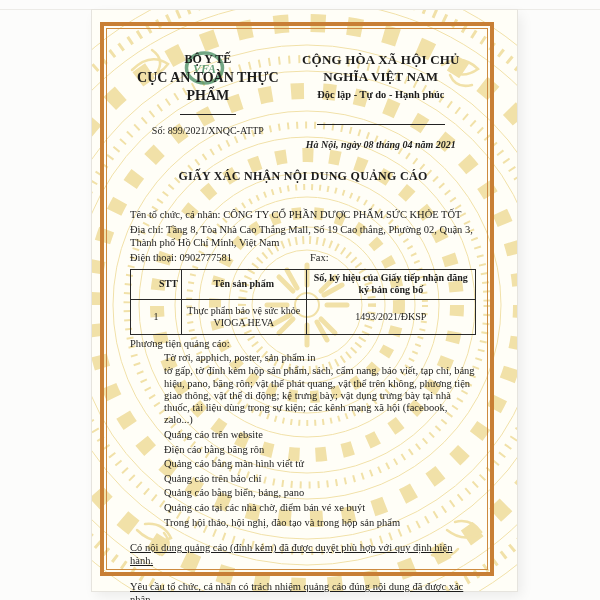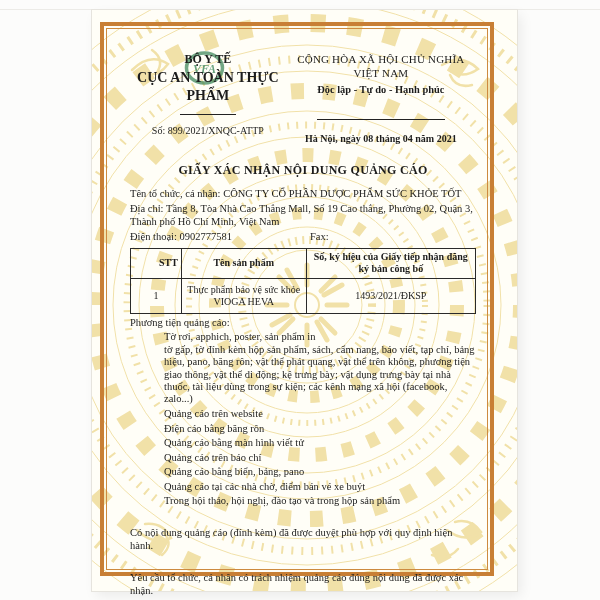--- a/index.html
+++ b/index.html
@@ -27,44 +27,44 @@
   }
   
   .hdr{display:flex;}
   .hdr-left{width:45%;text-align:center;position:relative;}
   .hdr-right{width:55%;text-align:center;}
   .ministry{font-weight:bold;font-size:12px;position:relative;z-index:1;}
   .dept{font-weight:bold;font-size:14px;margin-top:1px;position:relative;z-index:1;}
   .u-short{display:inline-block;width:56px;border-top:1.2px solid #222;margin-top:2px;}
   .doc-number{font-size:10px;margin-top:5px;position:relative;z-index:1;}
   .vfa-logo{position:absolute;left:50%;top:-4px;transform:translateX(-58%);z-index:0;opacity:.85;}
-  .national{font-weight:normal;font-size:11px;letter-spacing:.2px;text-align:center;}
+  .national{font-weight:bold;font-size:13px;letter-spacing:.2px;text-align:center;}
   .motto{font-weight:bold;font-size:10.4px;margin-top:2px;}
   .u-motto{display:inline-block;width:128px;border-top:1.2px solid #222;margin-top:1px;}
-  .dateline{font-weight:bold;font-size:10px;margin-top:9px;}
+  .dateline{font-style:italic;font-weight:bold;font-size:10px;margin-top:9px;}
   
   .title{text-align:center;font-weight:bold;font-size:12px;letter-spacing:.3px;margin-top:18px;}
-  .org{margin-top:8px;}
+  .org{margin-top:24px;}
   .org-line{margin-top:1px;}
   .phone-fax{display:flex;margin-top:1px;}
   .phone{width:52%;}
   
   table{border-collapse:collapse;width:100%;margin-top:4px;font-size:10px;}
   th,td{border:1px solid #2a2a2a;text-align:center;vertical-align:middle;padding:2px 3px;}
   th{font-weight:bold;line-height:1.25;}
   .col-stt{width:8%;padding-left:28px;}
   .col-name{width:39%;}
   .col-no{width:53%;}
   td{line-height:1.2;height:30px;}
   
   .media-label{margin-top:2px;}
   .media-intro{padding-left:34px;margin-top:2px;line-height:1.15;}
   .media-block{padding-left:34px;line-height:1.16;margin-top:1px;}
   .media-item{padding-left:34px;margin-top:3px;line-height:1.1;}
-  .closing{margin-top:20px;line-height:1.2;}
+  .closing{margin-top:14px;line-height:1.2;text-decoration:underline;}
   
   .sig-block{width:216px;margin-left:122px;margin-top:11px;text-align:center;position:relative;}
   .sig-title{font-weight:bold;font-size:10.5px;line-height:1.25;}
 </style>
 </head>
 <body>
 
 <div class="photo">
   <div class="backdrop-line"></div>
 

